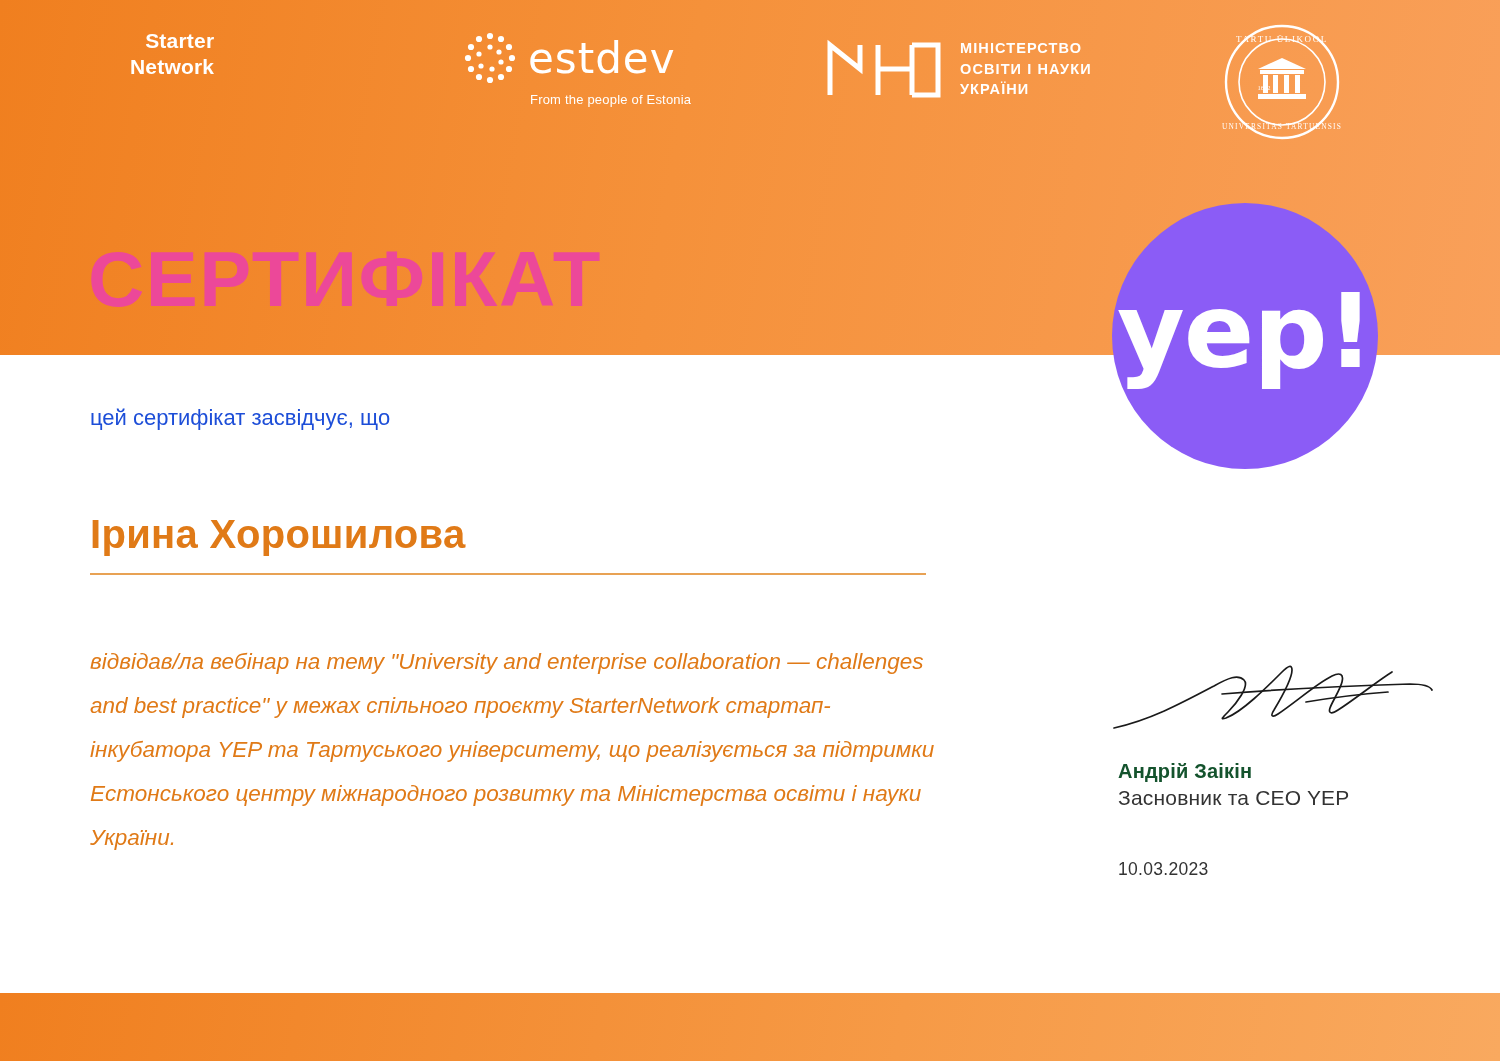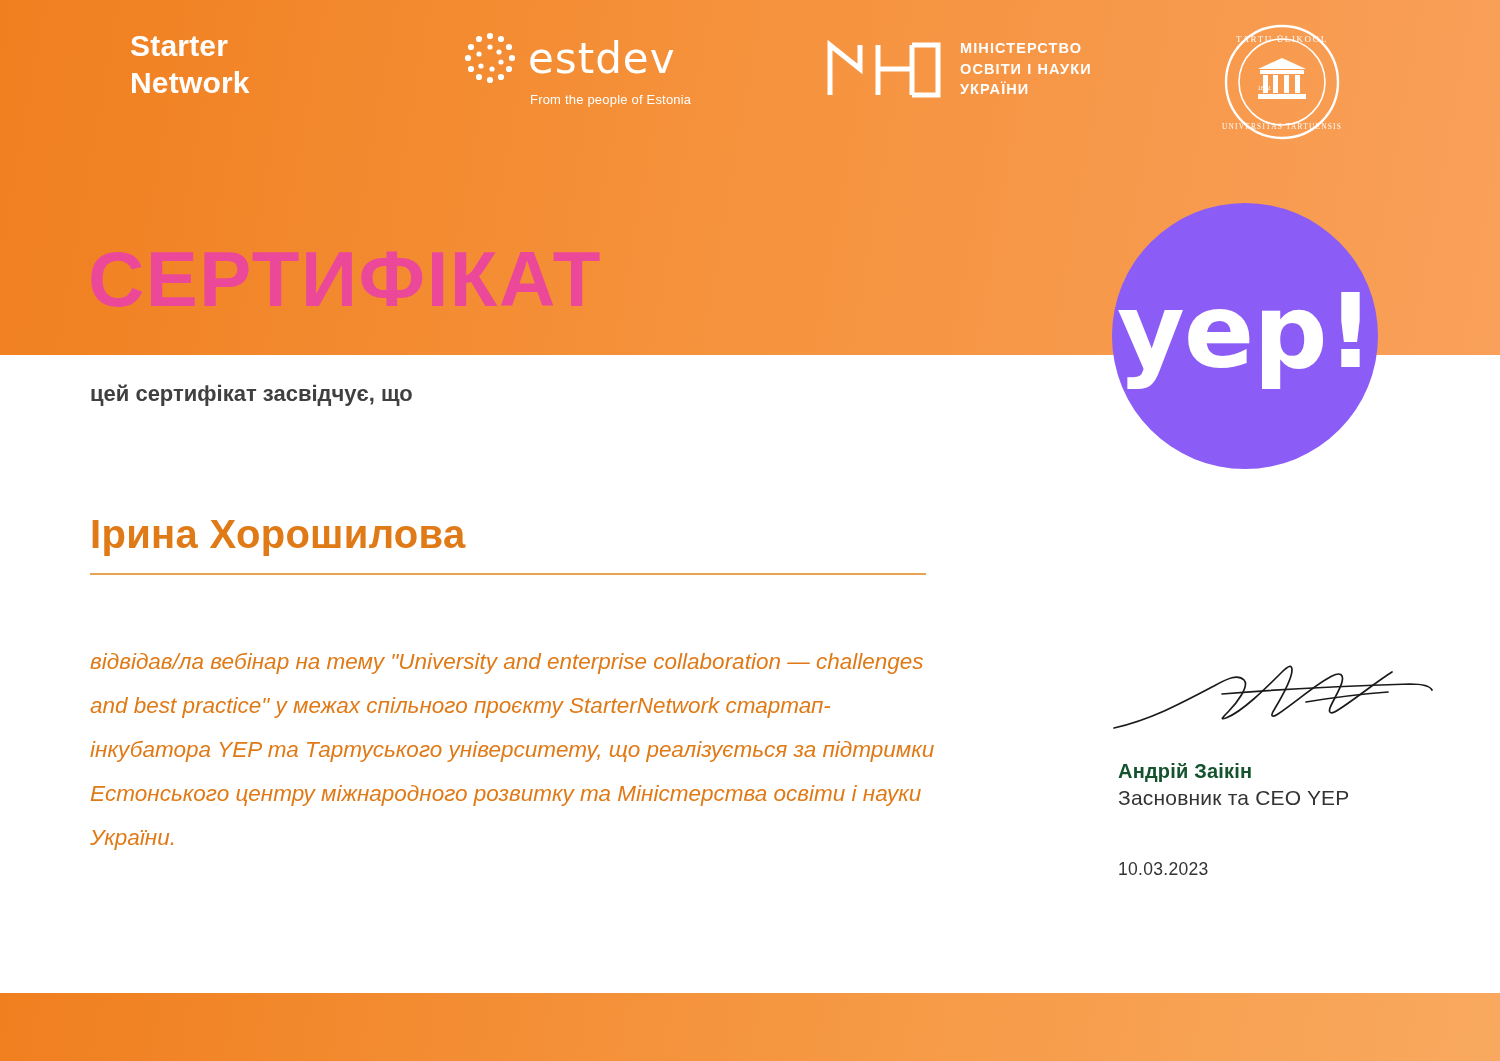--- a/index.html
+++ b/index.html
@@ -28,23 +28,24 @@
     background: linear-gradient(100deg, #f07f1f 0%, #f5913a 45%, #f9a05a 100%);
   }
 
   
   .logo-starter {
     position: absolute;
     left: 130px;
     top: 28px;
     color: #ffffff;
     font-weight: bold;
-    font-size: 30px;
+    font-size: 21px;
     line-height: 1.22;
     letter-spacing: .2px;
+    text-align: right;
   }
 
   
   .logo-estdev {
     position: absolute;
     left: 462px;
     top: 30px;
     width: 250px;
     height: 90px;
   }
@@ -135,24 +136,24 @@
     font-weight: 700;
     letter-spacing: -1px;
     font-family: "DejaVu Sans", sans-serif;
     margin-top: -10px;
   }
 
   
   .intro {
     position: absolute;
     left: 90px;
-    top: 381px;
-    color: #404040;
+    top: 405px;
+    color: #1d4ed8;
     font-size: 22px;
-    font-weight: bold;
+    font-weight: normal;
   }
   .recipient {
     position: absolute;
     left: 90px;
     top: 512px;
     color: #e07a17;
     font-size: 40px;
     font-weight: bold;
     letter-spacing: .3px;
   }

